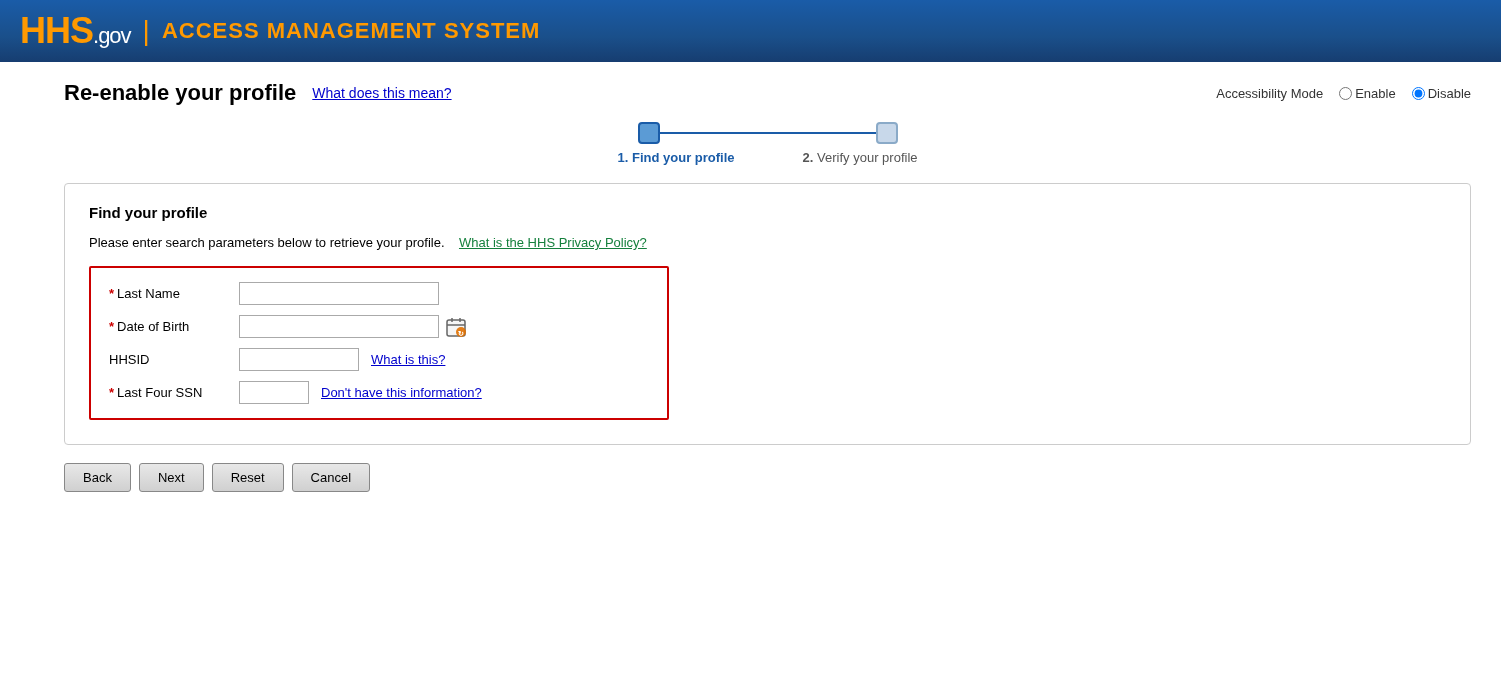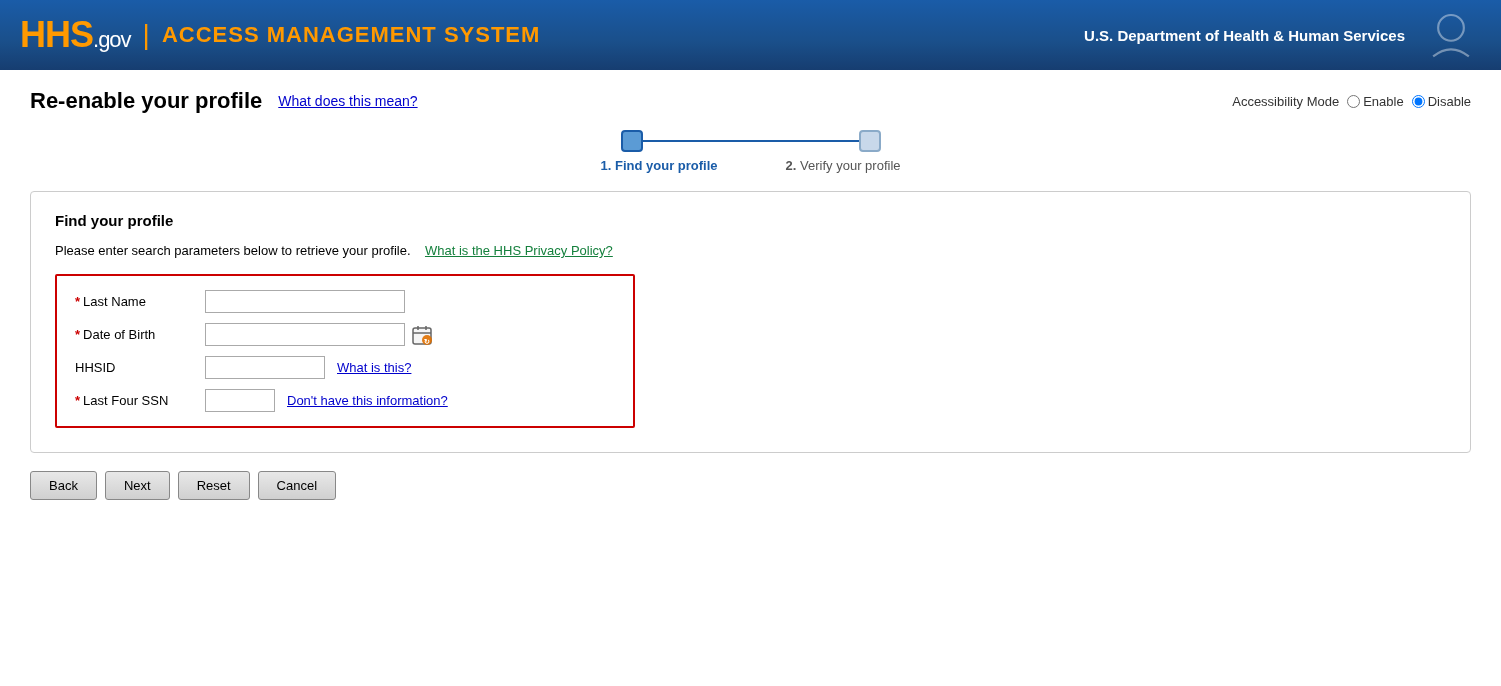--- a/index.html
+++ b/index.html
@@ -51,20 +51,21 @@
     }
     .header-icon {
       width: 60px;
       height: 50px;
       opacity: 0.4;
     }
 
     
     .main-content {
       padding: 18px 30px 20px 30px;
+      margin-left: 34px;
     }
 
     
     .page-title-row {
       display: flex;
       align-items: center;
       justify-content: space-between;
       margin-bottom: 16px;
     }
     .page-title-left {
@@ -79,21 +80,21 @@
     }
     .page-title-link {
       color: #00c;
       font-size: 14px;
       text-decoration: underline;
       cursor: pointer;
     }
     .accessibility-row {
       display: flex;
       align-items: center;
-      gap: 8px;
+      gap: 16px;
       font-size: 13px;
       color: #333;
     }
     .radio-label {
       display: flex;
       align-items: center;
       gap: 3px;
       cursor: pointer;
     }
 
@@ -263,27 +264,20 @@
 </head>
 <body>
 
 <div class="header">
   <div class="header-left">
     <span class="hhs-logo">
       <span>HHS</span><span class="gov">.gov</span>
     </span>
     <span class="header-divider">|</span>
     <span class="header-system-title">ACCESS MANAGEMENT SYSTEM</span>
-  </div>
-  <div class="header-right">
-    <span>U.S. Department of Health &amp; Human Services</span>
-    <svg class="header-icon" viewBox="0 0 80 70" fill="none" xmlns="http://www.w3.org/2000/svg">
-      <circle cx="40" cy="25" r="18" stroke="white" stroke-width="3" fill="none"></circle>
-      <path d="M15 65 Q40 45 65 65" stroke="white" stroke-width="3" fill="none"></path>
-    </svg>
   </div>
 </div>
 
 <div class="main-content">
 
   <div class="page-title-row">
     <div class="page-title-left">
       <span class="page-title">Re-enable your profile</span>
       <a class="page-title-link" href="#">What does this mean?</a>
     </div>

